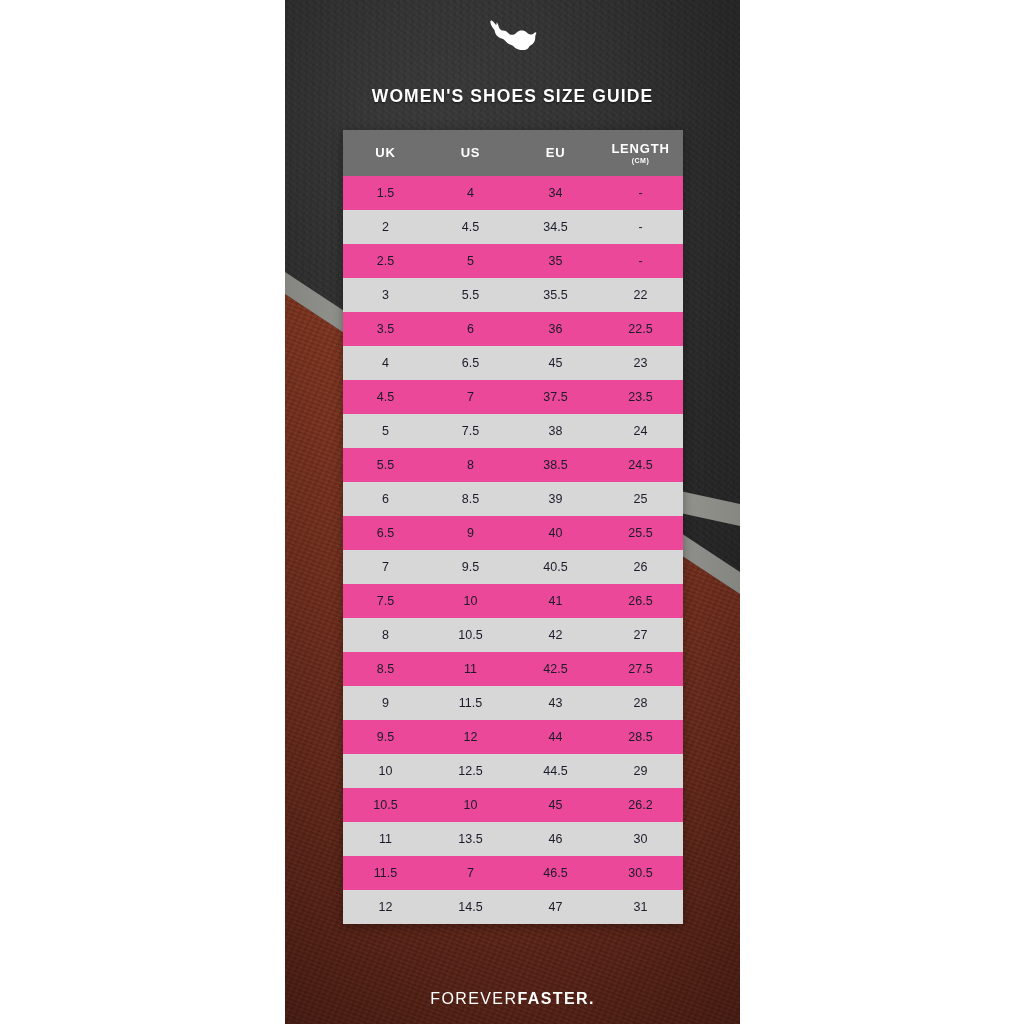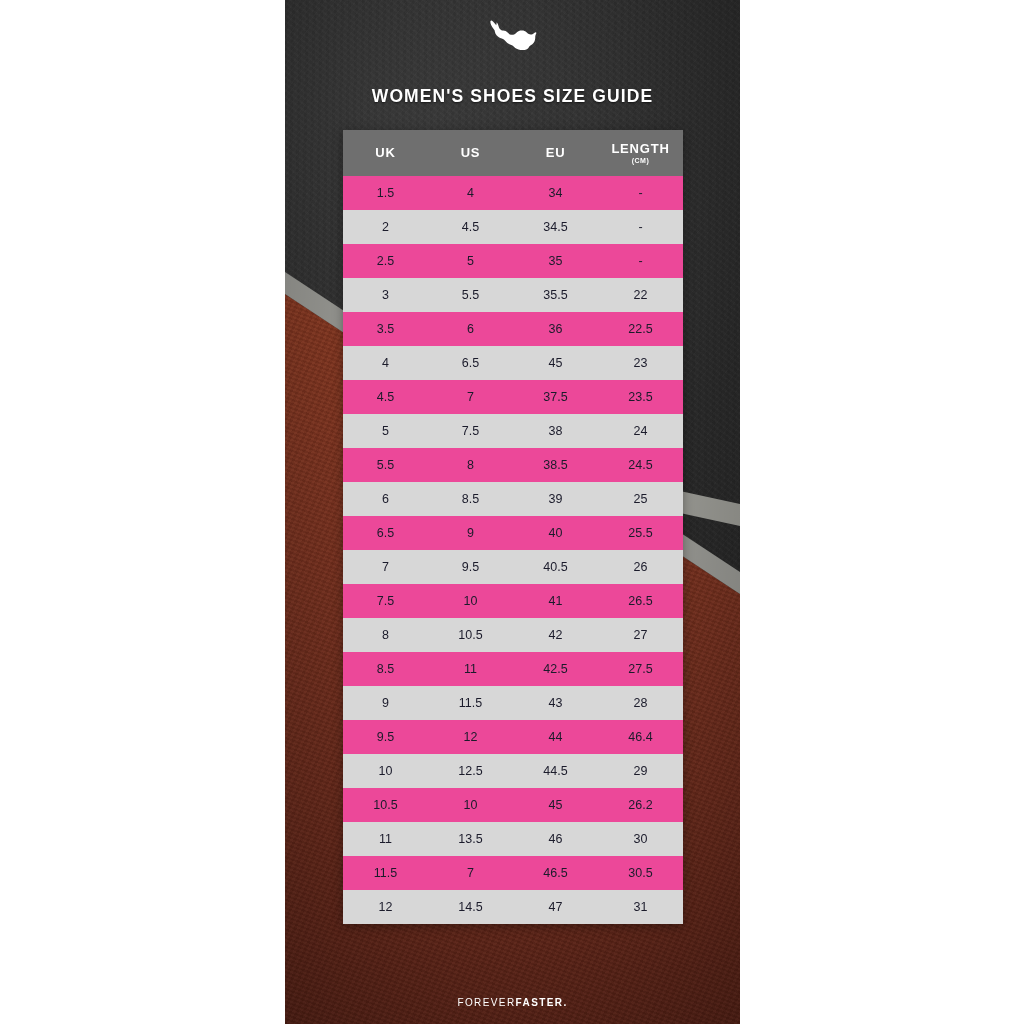--- a/index.html
+++ b/index.html
@@ -114,21 +114,21 @@
     font-family: "Liberation Sans", sans-serif;
   }
   tbody tr.odd td { background: #ec4899; }
   tbody tr.even td { background: #d7d7d7; }
 
   
   .footer {
     position: absolute; left: 0; right: 0; bottom: 16px;
     text-align: center;
     color: #ffffff;
-    font-size: 10px;
+    font-size: 16px;
     letter-spacing: 1.4px;
   }
   .footer .light { font-weight: normal; }
   .footer .bold { font-weight: bold; }
 </style>
 </head>
 <body>
 
 <div class="canvas">
 
@@ -257,21 +257,21 @@
             <tr class="even">
               <td>9</td>
               <td>11.5</td>
               <td>43</td>
               <td>28</td>
             </tr>
             <tr class="odd">
               <td>9.5</td>
               <td>12</td>
               <td>44</td>
-              <td>46.4</td>
+              <td>28.5</td>
             </tr>
             <tr class="even">
               <td>10</td>
               <td>12.5</td>
               <td>44.5</td>
               <td>29</td>
             </tr>
             <tr class="odd">
               <td>10.5</td>
               <td>10</td>

